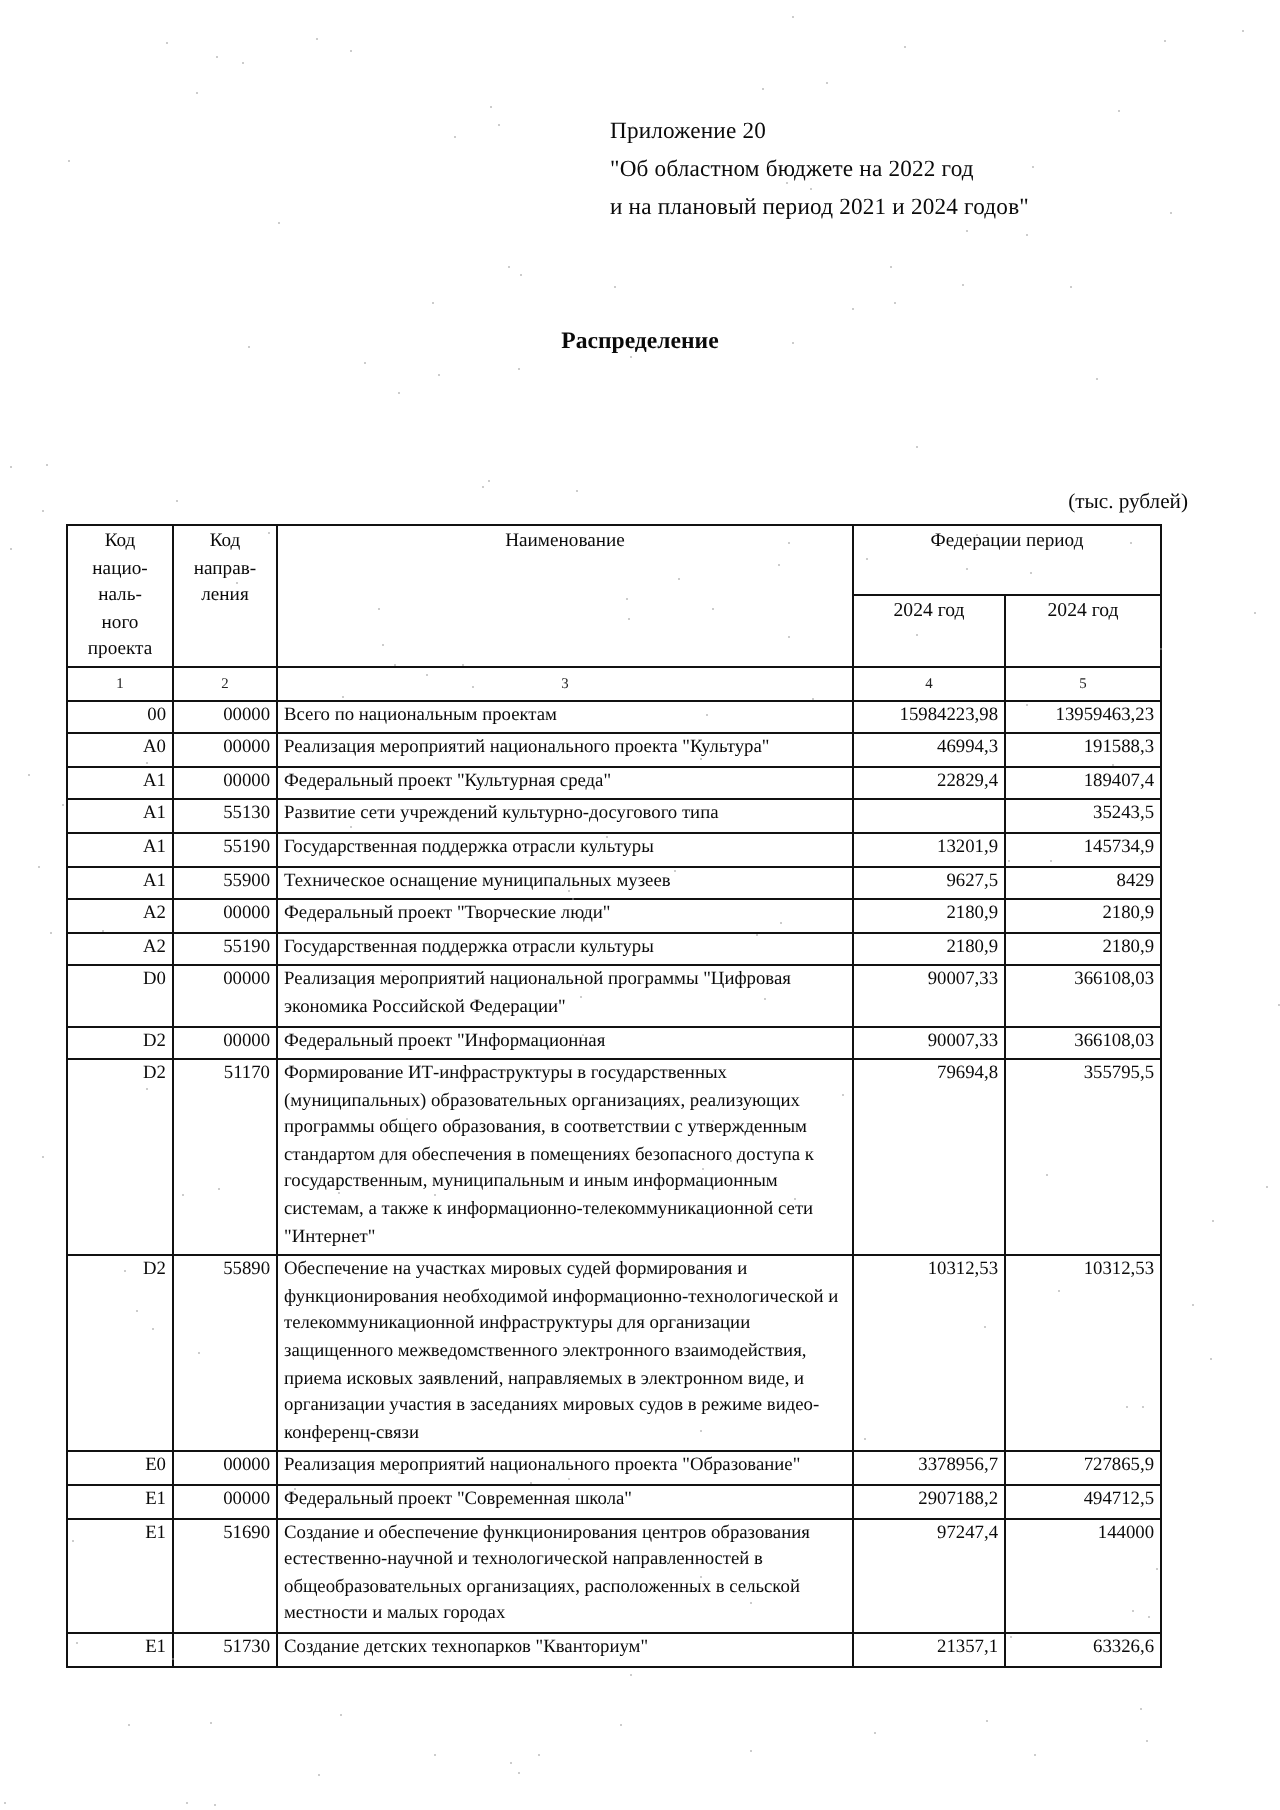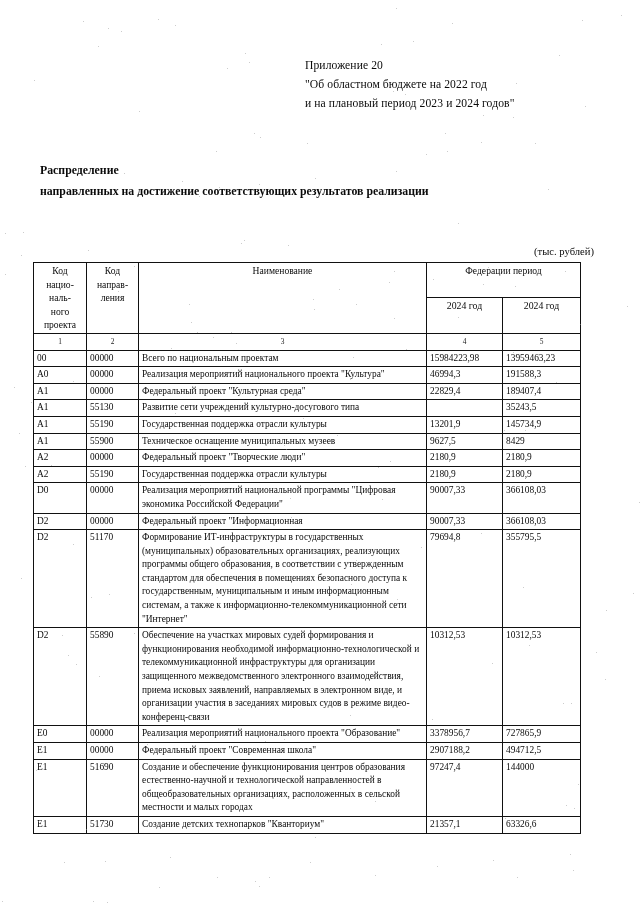--- a/index.html
+++ b/index.html
@@ -26,21 +26,21 @@
     white-space: nowrap;
   }
   .appendix-block div { letter-spacing: 0.1px; }
 
   
   .doc-title {
     position: absolute;
     left: 40px;
     top: 160px;
     width: 560px;
-    text-align: left;
+    text-align: center;
     font-weight: bold;
     font-size: 11.8px;
     line-height: 21px;
   }
 
   
   .units-note {
     position: absolute;
     right: 46px;
     top: 246px;
@@ -91,23 +91,23 @@
   }
   .colnum td {
     text-align: center;
     font-size: 7.4px;
     line-height: 9px;
     padding: 0 2px 1px 2px;
     color: #222;
   }
 
   
-  .code  { text-align: left; white-space: nowrap; }
+  .code  { text-align: right; white-space: nowrap; }
   .name  { text-align: left; }
-  .num   { text-align: left; white-space: nowrap; }
+  .num   { text-align: right; white-space: nowrap; }
   .b     { font-weight: bold; }
 
   
   .speckle {
     position: absolute;
     inset: 0;
     pointer-events: none;
     opacity: 0.5;
   }
   .speckle i {
@@ -115,26 +115,25 @@
     width: 1px; height: 1px;
     background: #9a9a9a;
   }
 </style>
 </head>
 <body>
 
 <div class="appendix-block">
   <div>Приложение 20</div>
   <div>"Об областном бюджете на 2022 год</div>
-  <div>и на плановый период 2023 и 2024 годов"</div>
+  <div>и на плановый период 2021 и 2024 годов"</div>
 </div>
 
 <div class="doc-title">
   <div>Распределение</div>
-  <div>направленных на достижение соответствующих результатов реализации</div>
 </div>
 
 <div class="units-note">(тыс. рублей)</div>
 
 <div class="table-wrap">
   <table class="budget">
     <colgroup>
       <col class="c1">
         <col class="c2">
         <col class="c3">

